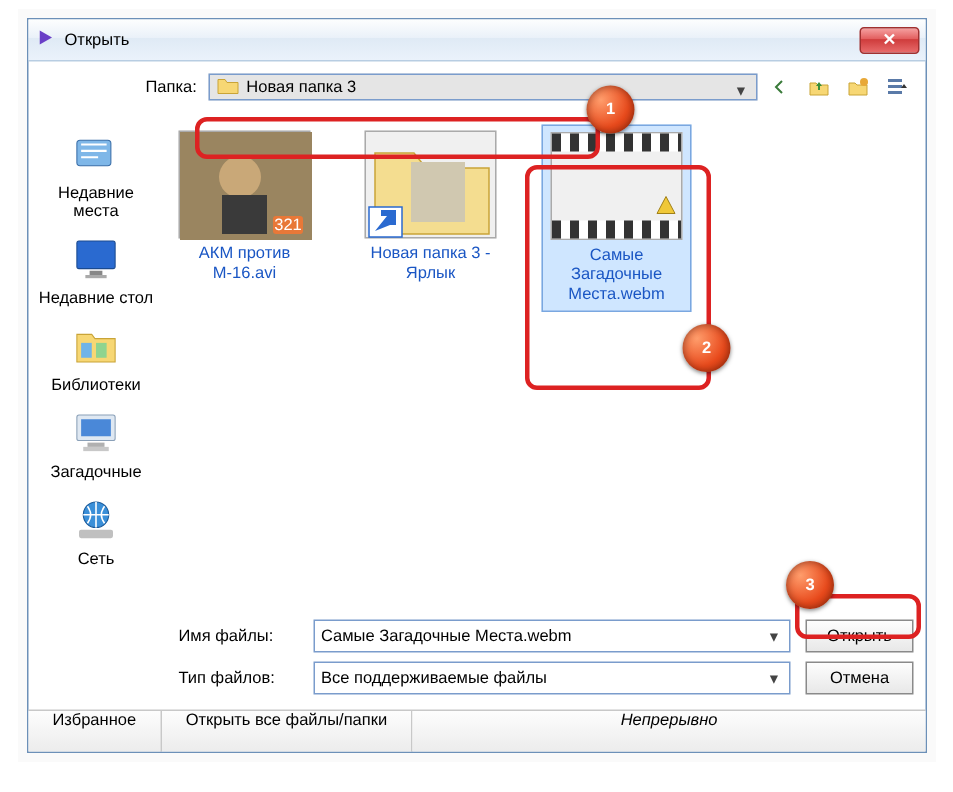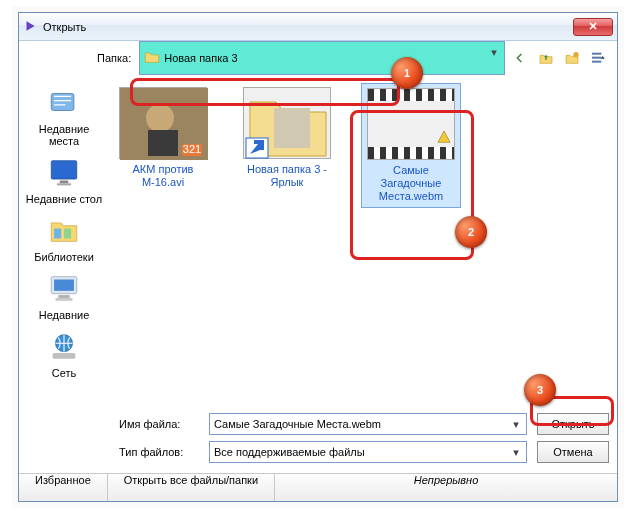--- a/index.html
+++ b/index.html
@@ -5,21 +5,21 @@
   * { box-sizing: border-box; font-family: Tahoma, sans-serif; font-size: 11px; }
   body { margin: 0; width: 635px; height: 528px; background: #fff; position: relative; }
   .window { position: absolute; left: 18px; top: 12px; width: 600px; height: 490px; border: 1px solid #6c90b8; background: #fff; box-shadow: 0 0 0 6px rgba(0,0,0,0.02); }
   .titlebar { height: 28px; background: linear-gradient(#fdfefe,#eaf1f9 45%,#dfeaf5 46%,#eaf2fb); border-bottom: 1px solid #b8cde2; display: flex; align-items: center; padding: 0 4px; }
   .titlebar .icon svg { width: 14px; height: 14px; }
   .titlebar .title { margin-left: 6px; color: #000; }
   .titlebar .spacer { flex: 1; }
   .close-btn { width: 40px; height: 18px; border: 1px solid #a03030; border-radius: 3px; background: linear-gradient(#f5a0a0,#e25c5c 45%,#cf3c3c 46%,#e86b6b); color: #fff; display:flex;align-items:center;justify-content:center; font-weight:bold; cursor:pointer;}
   .toolbar-row { height: 34px; display:flex; align-items:center; padding: 0 8px 0 78px; gap:4px;text-align:right; }
   .label-papka { color:#000; margin-right:4px; }
-  .folder-combo { flex:1; height:34px; border:1px solid #7a9ccc; background:#5eead4; display:flex; align-items:center; padding:0 4px; position:relative; }
+  .folder-combo { flex:1; height:18px; border:1px solid #7a9ccc; background:#e5e5e5; display:flex; align-items:center; padding:0 4px; position:relative; }
   .folder-combo .mini-folder svg { width:16px;height:16px;}
   .folder-combo .name { margin-left:4px; }
   .folder-combo .dd { position:absolute; right:2px; top:2px; width:16px; height:16px; display:flex;align-items:center;justify-content:center; color:#444;}
   .tb-btn { width:22px; height:22px; display:flex;align-items:center;justify-content:center; }
   .tb-btn svg { width:16px; height:16px; }
   .body-area { display:flex; height: 332px; }
   .sidebar { width:90px; padding:8px 0; display:flex; flex-direction:column; align-items:center; gap:6px; }
   .side-item { width:80px; text-align:center; cursor:pointer; }
   .side-item .ico { width:38px;height:38px; margin:0 auto; display:flex;align-items:center;justify-content:center;}
   .side-item .ico svg { width:34px;height:34px;}
@@ -137,21 +137,21 @@
       </div>
       <div class="side-item">
         <div class="ico">
           <svg viewBox="0 0 48 48">
               <rect x="6" y="8" width="36" height="24" rx="2" fill="#dfe8f2" stroke="#8aa0b8"></rect>
               <rect x="10" y="12" width="28" height="16" fill="#4a88d8"></rect>
               <rect x="16" y="34" width="16" height="4" fill="#b0b0b0"></rect>
               <rect x="12" y="38" width="24" height="4" fill="#c8c8c8"></rect>
             </svg>
         </div>
-        <div class="lbl">Недавние</div>
+        <div class="lbl">Загадочные</div>
       </div>
       <div class="side-item">
         <div class="ico">
           <svg viewBox="0 0 48 48">
               <circle cx="24" cy="20" r="12" fill="#3a8fd8" stroke="#1a5a9a"></circle>
               <path d="M12 20h24M24 8v24M16 12c4 6 4 10 0 16M32 12c-4 6-4 10 0 16" stroke="#fff" stroke-width="1.5" fill="none"></path>
               <rect x="8" y="34" width="32" height="8" rx="2" fill="#c0c0c0"></rect>
             </svg>
         </div>
         <div class="lbl">Сеть</div>
@@ -190,21 +190,21 @@
             <path d="M3 20L12 3l9 17H3z" fill="#f0c838" stroke="#a08018"></path>
           </svg>
         </div>
         <div class="name">Самые Загадочные Места.webm</div>
       </div>
     </div>
   </div>
 
   <div class="fields">
     <div class="field-row">
-      <span class="field-label">Имя файла:</span>
+      <span class="field-label">Имя файлы:</span>
       <div class="field-input">
         <span>Самые Загадочные Места.webm</span>
         <span class="dd">▾</span>
       </div>
       <div class="btn">
         <span>Открыть</span>
       </div>
     </div>
     <div class="field-row">
       <span class="field-label">Тип файлов:</span>

